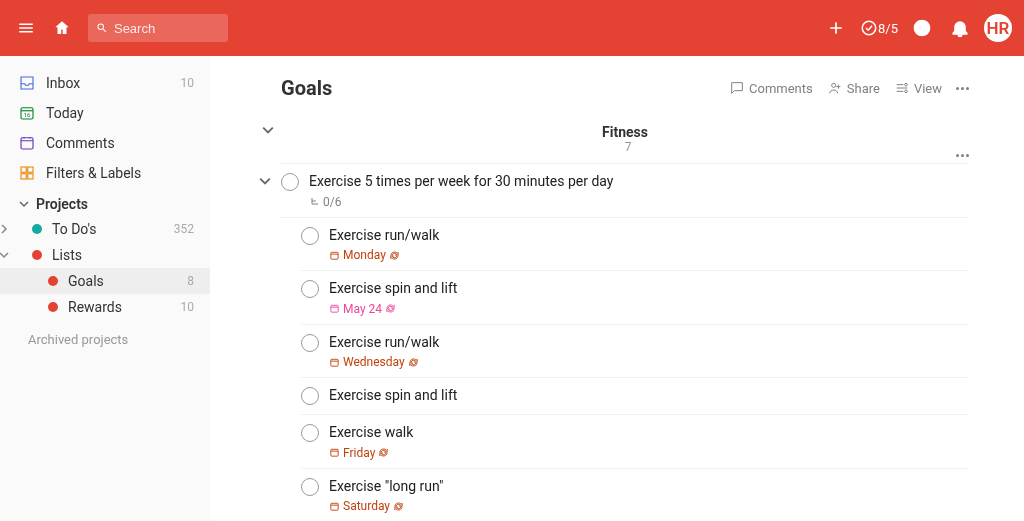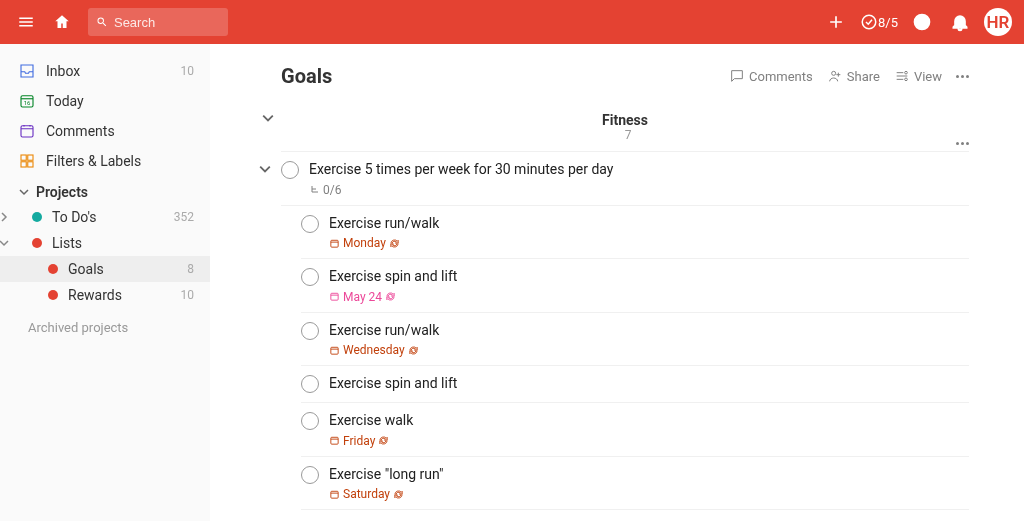--- a/index.html
+++ b/index.html
@@ -1,19 +1,19 @@
 <!DOCTYPE html>
 <html><head>
   <meta charset="utf-8">
   <style>
     * { box-sizing: border-box; margin: 0; padding: 0; }
     body { font-family: -apple-system, BlinkMacSystemFont, 'Segoe UI', Roboto, sans-serif; font-size: 14px; color: #333; background: #fff; }
     
     
-    .topbar { height: 44px; background: #e44232; display: flex; align-items: center; padding: 0 12px; }
+    .topbar { height: 56px; background: #e44232; display: flex; align-items: center; padding: 0 12px; }
     .topbar-left { display: flex; align-items: center; gap: 8px; }
     .icon-btn { width: 28px; height: 28px; display: flex; align-items: center; justify-content: center; cursor: pointer; border-radius: 3px; }
     .icon-btn svg { fill: #fff; }
     .search-box { display: flex; align-items: center; background: rgba(255,255,255,0.2); border-radius: 3px; padding: 4px 8px; width: 140px; margin-left: 4px; height: 28px; }
     .search-box input { background: transparent; border: none; outline: none; color: #fff; font-size: 13px; width: 100%; margin-left: 6px; }
     .search-box input::placeholder { color: rgba(255,255,255,0.85); }
     .topbar-right { margin-left: auto; display: flex; align-items: center; gap: 10px; }
     .karma-count { display: flex; align-items: center; color: #fff; font-size: 13px; cursor: pointer; }
     .avatar { width: 28px; height: 28px; border-radius: 50%; background: #fff; color: #e44232; display: flex; align-items: center; justify-content: center; font-size: 17px; font-weight: 600; cursor: pointer; }
     

